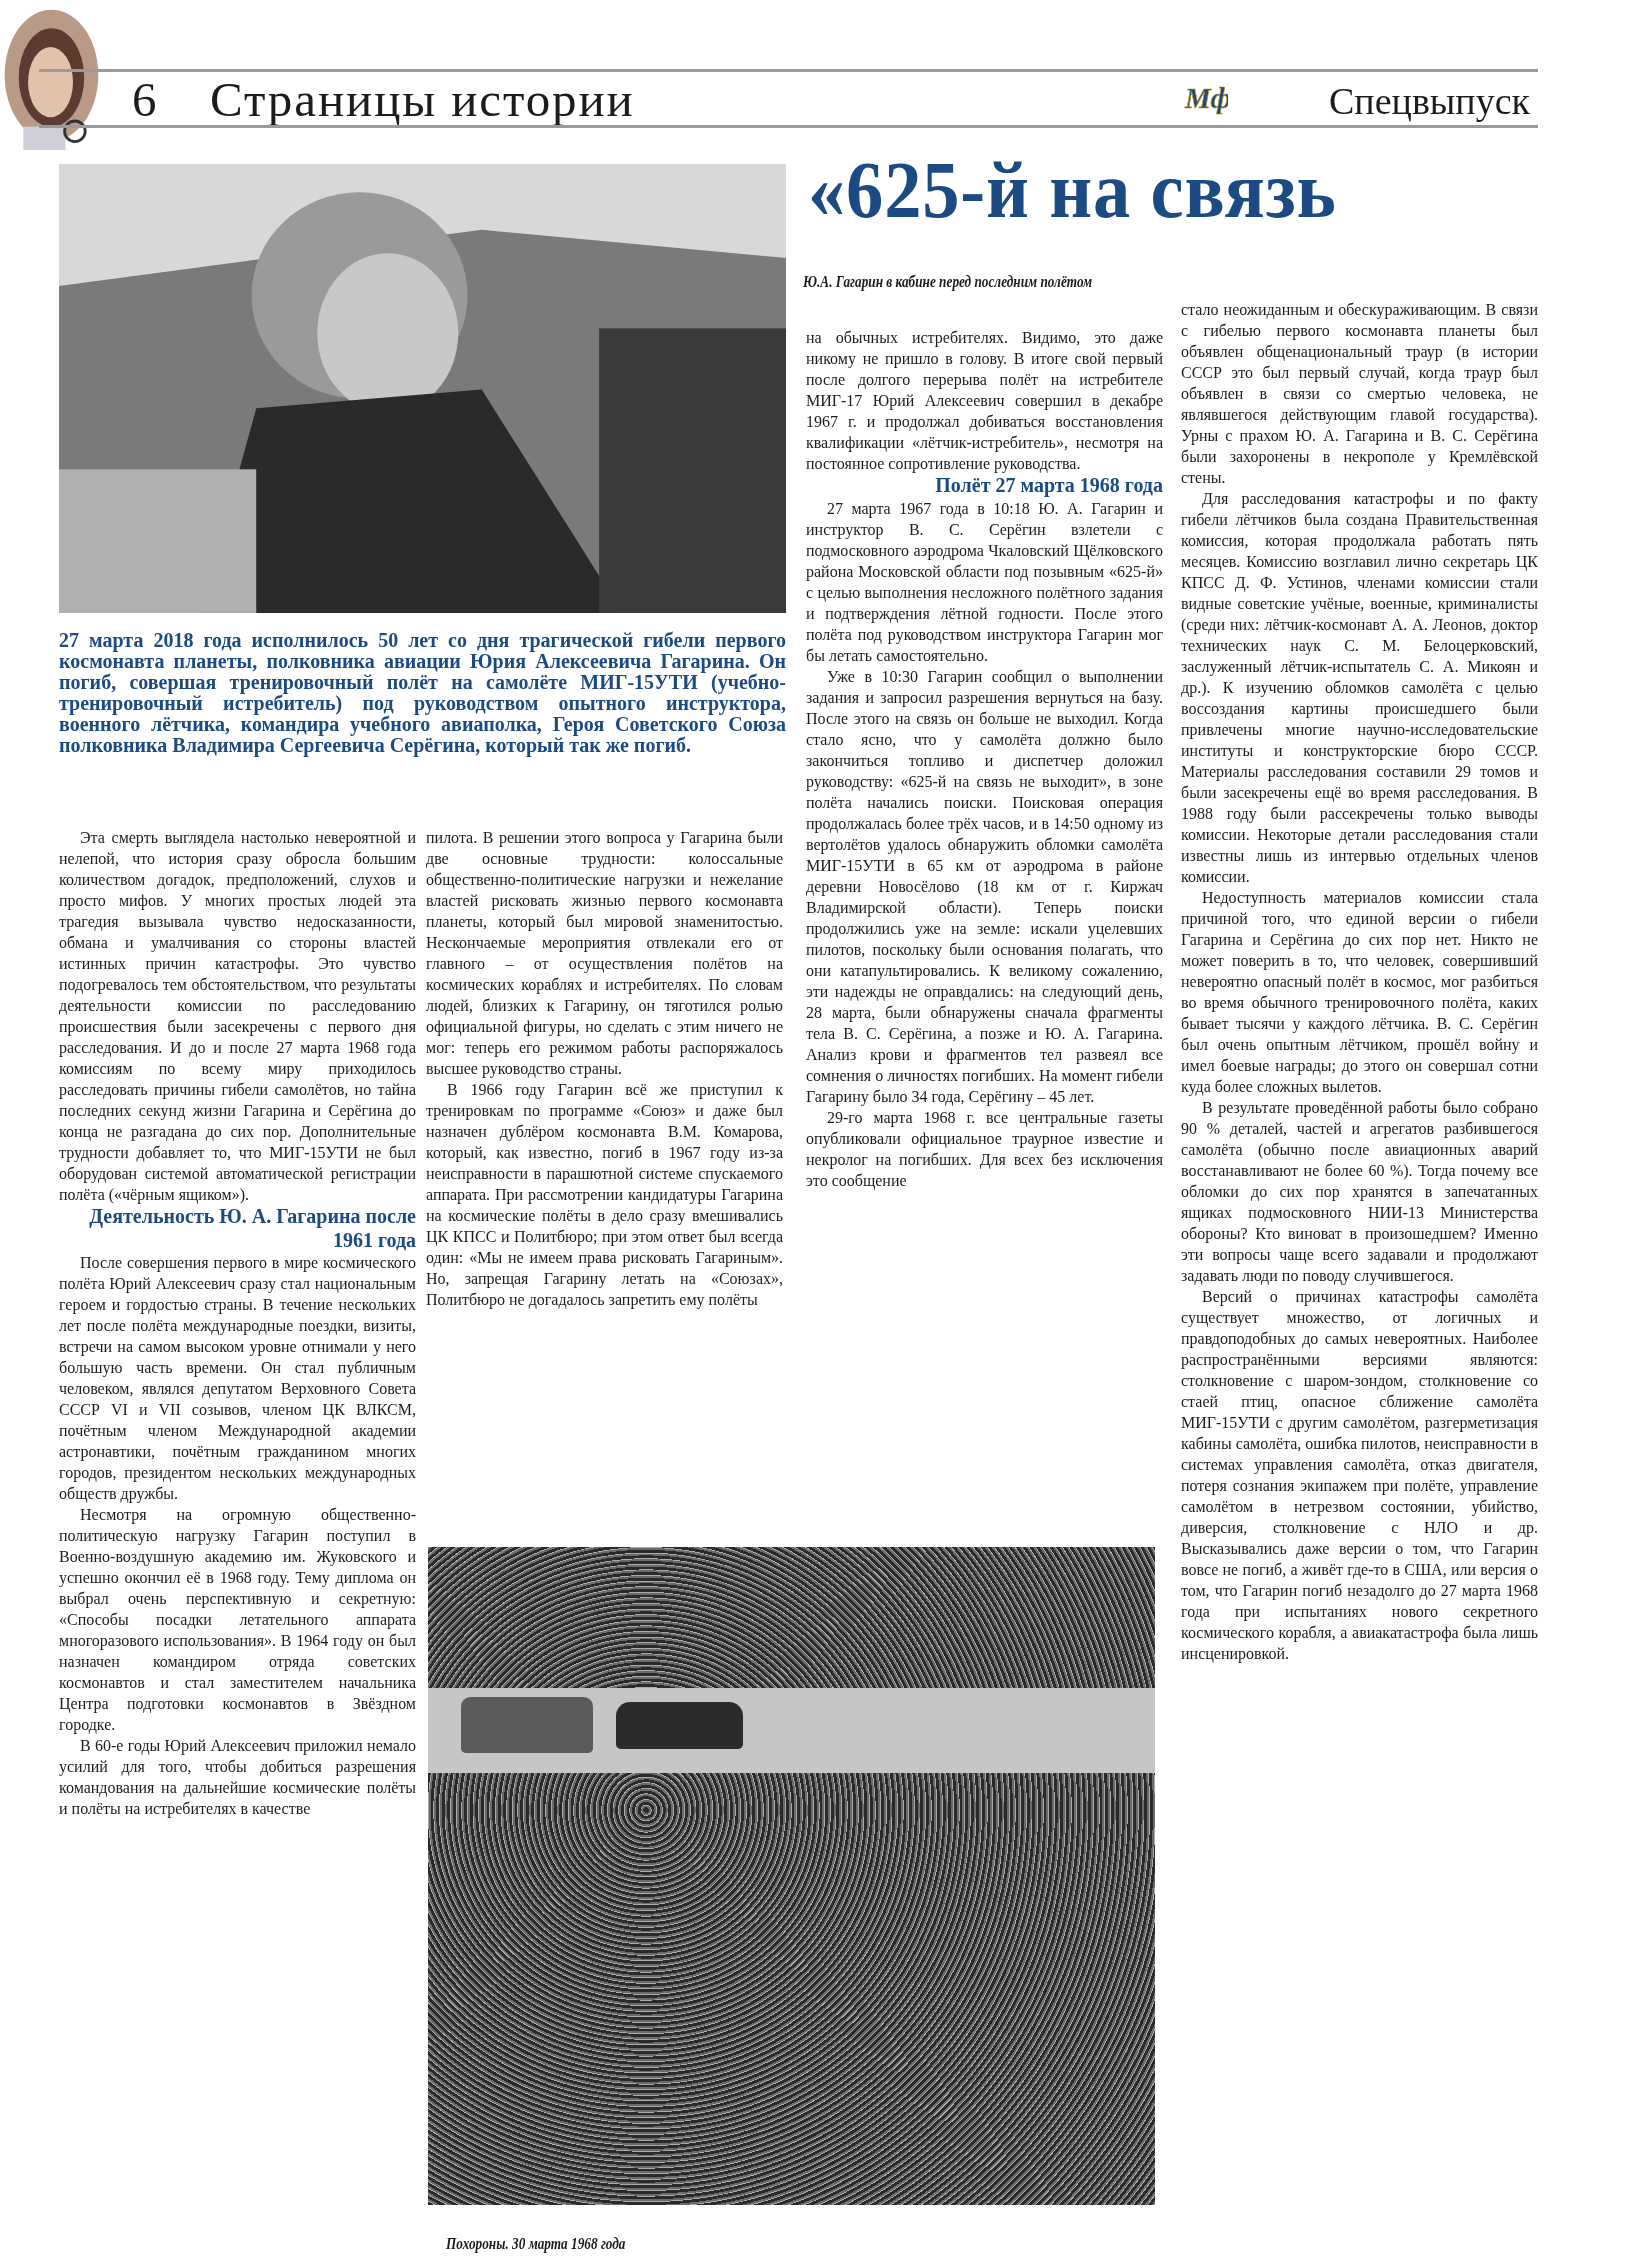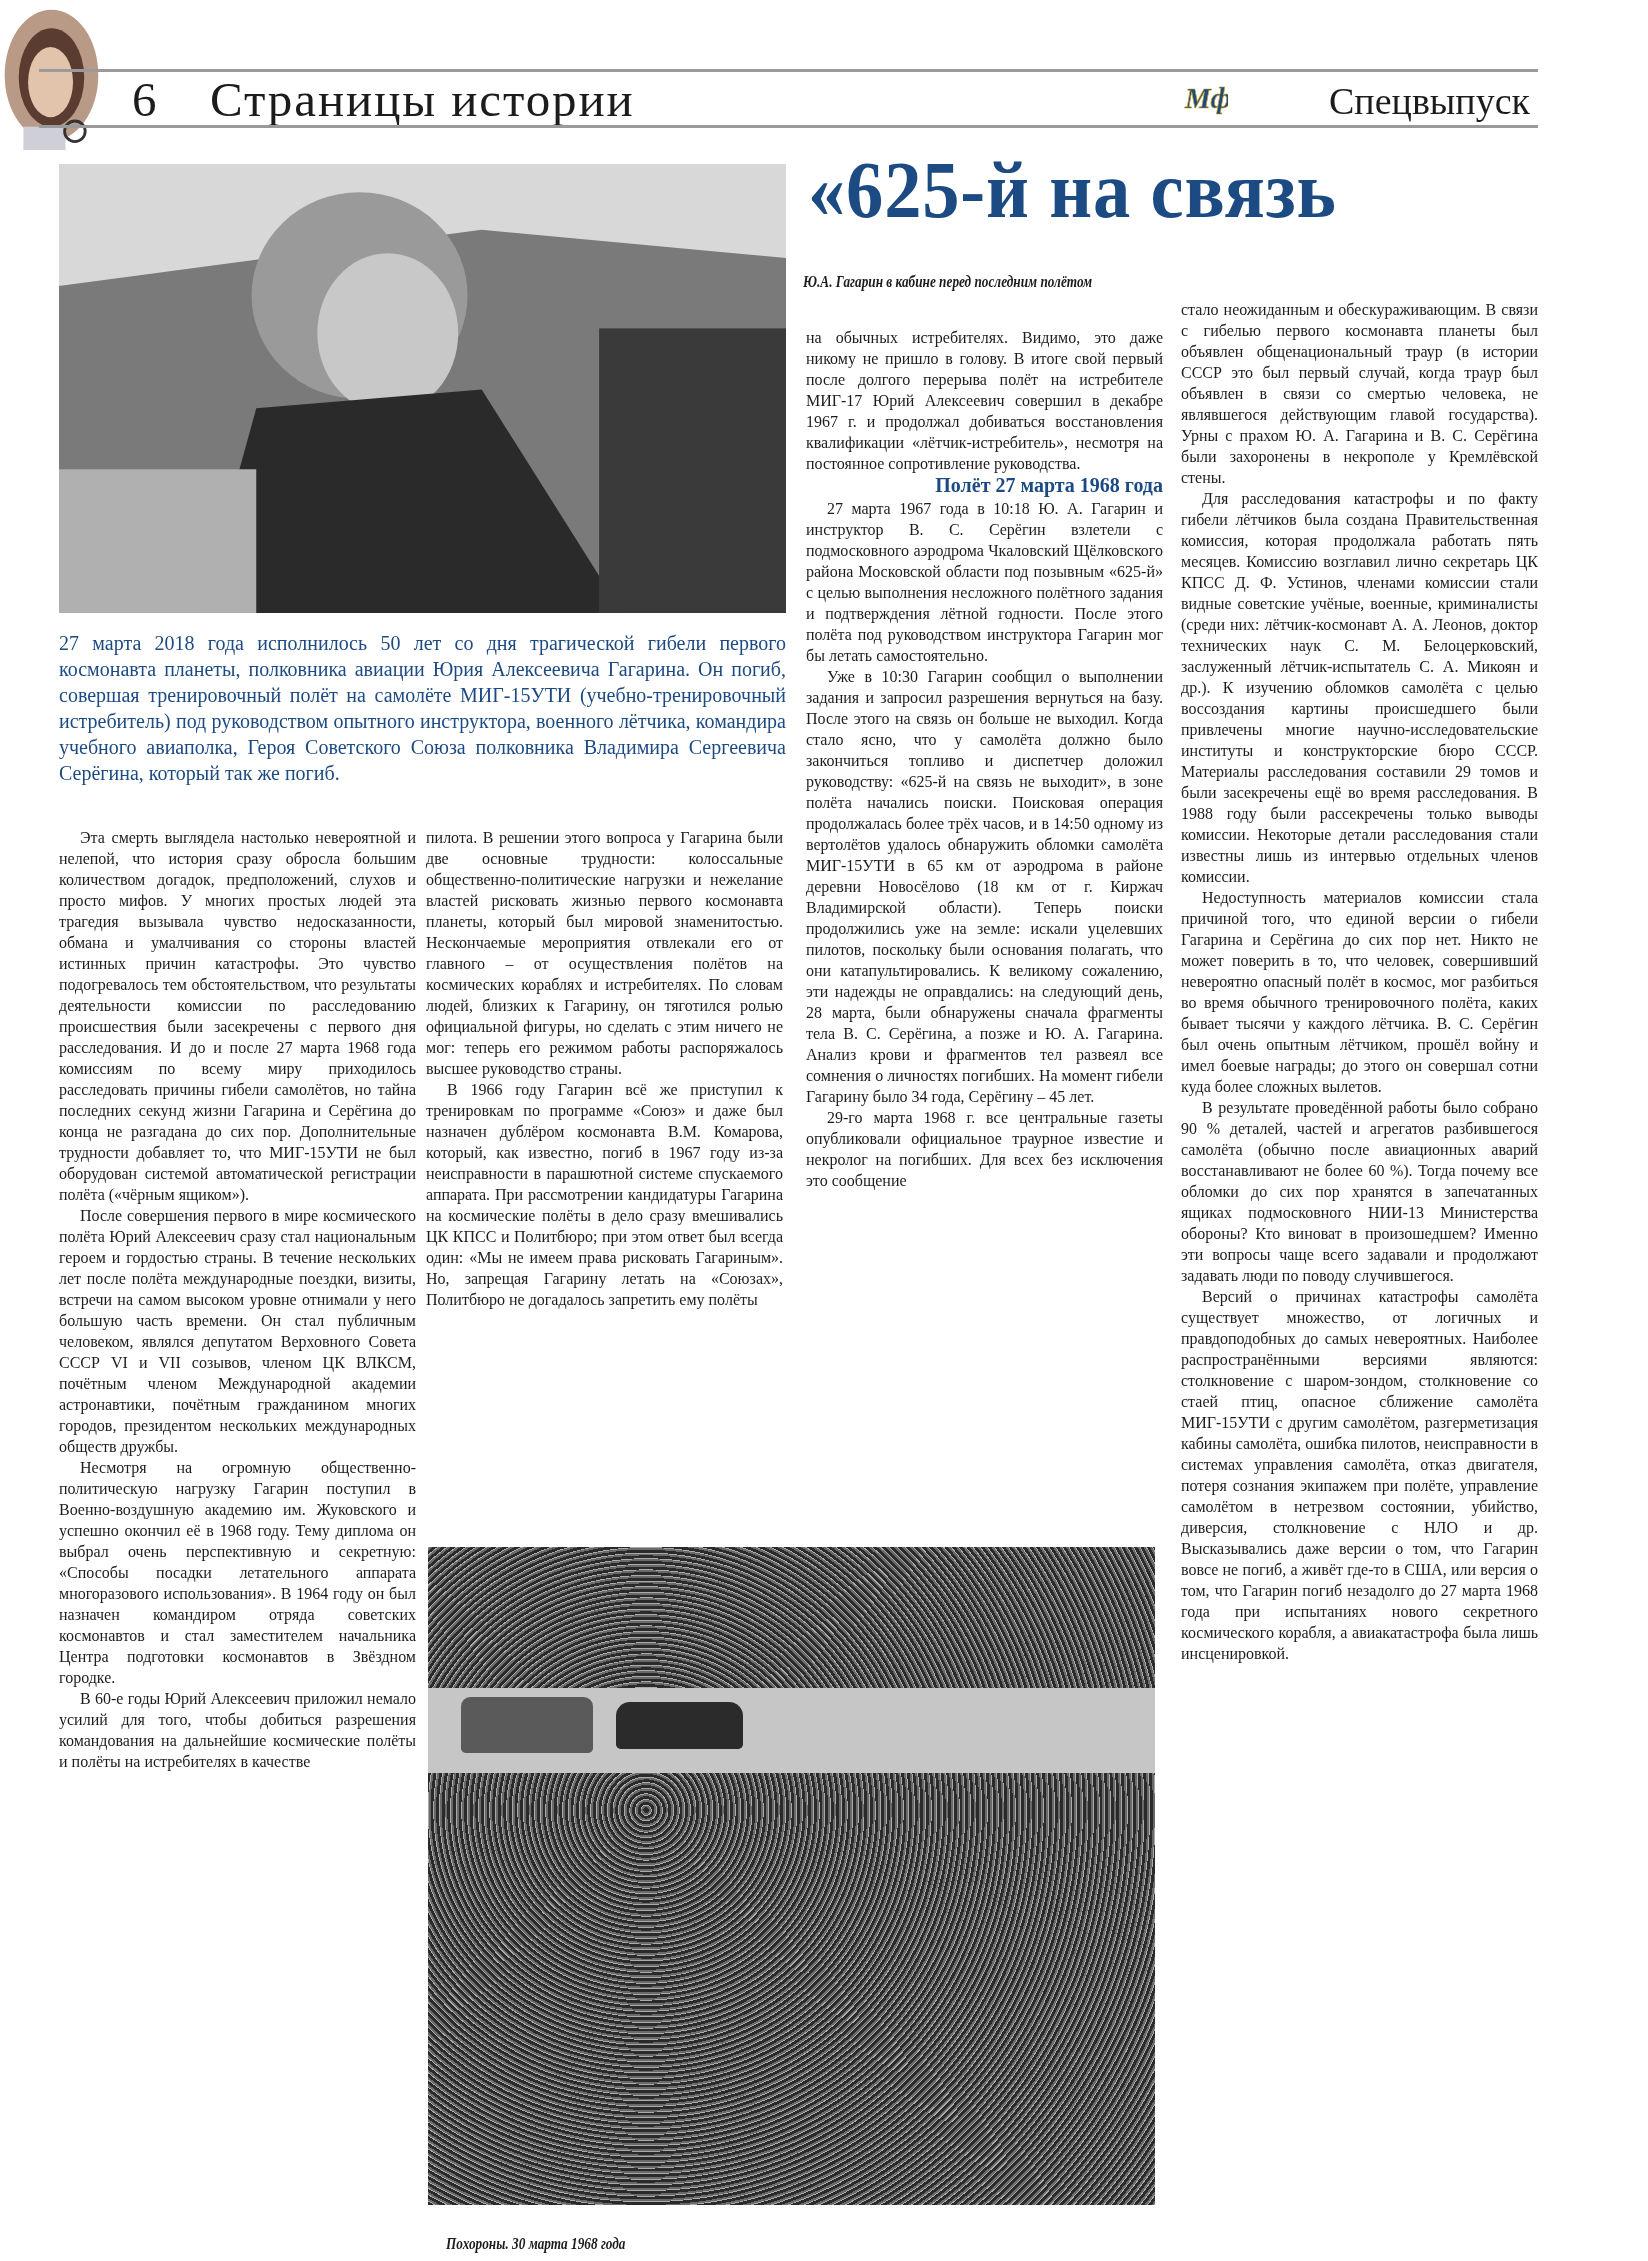--- a/index.html
+++ b/index.html
@@ -20,21 +20,21 @@
   .headline { position: absolute; left: 808px; top: 146px; font-size: 81px; line-height: 89px; font-weight: bold;
               color: #1c4a82; letter-spacing: 0.9px; transform: scaleX(0.92); transform-origin: left top; white-space: nowrap; }
 
   
   .photo-cockpit { position: absolute; left: 59px; top: 164px; width: 727px; height: 449px; overflow: hidden;
                    background: linear-gradient(135deg, #4e4e4e 0%, #8a8a8a 28%, #bdbdbd 48%, #6d6d6d 68%, #2d2d2d 100%); }
   .photo-caption-1 { position: absolute; left: 803px; top: 272px; font-size: 17px; font-style: italic; font-weight: bold;
                      transform: scaleX(0.78); transform-origin: left top; white-space: nowrap; }
 
   
-  .lead { position: absolute; left: 59px; top: 630px; width: 727px; font-size: 20px; line-height: 26px; font-weight: normal;
+  .lead { position: absolute; left: 59px; top: 630px; width: 727px; font-size: 20px; line-height: 21px; font-weight: bold;
           color: #1c4a82; text-align: justify; }
 
   
   .col { position: absolute; font-size: 16px; line-height: 21px; text-align: justify; hyphens: auto; }
   .col p { margin: 0; text-indent: 21px; }
   .col-a { left: 59px; top: 827px; width: 357px; }
   .col-b { left: 426px; top: 827px; width: 357px; }
   .col-c { left: 806px; top: 299px; width: 357px; margin-top: 28px; }
   .col-d { left: 1181px; top: 299px; width: 357px; }
   .subhead { font-weight: bold; color: #1c4a82; text-align: right; font-size: 20px; line-height: 23.5px;
@@ -84,20 +84,21 @@
     <rect x="1150" y="350" width="398" height="606" fill="#3a3a3a"></rect>
     <rect x="0" y="650" width="420" height="306" fill="#b0b0b0"></rect>
   </svg>
 </div>
 <div class="photo-caption-1">Ю.А. Гагарин в кабине перед последним полётом</div>
 
 <div class="lead">27 марта 2018 года исполнилось 50 лет со дня трагической гибели первого космонавта планеты, полковника авиации Юрия Алексеевича Гагарина. Он погиб, совершая тренировочный полёт на самолёте МИГ-15УТИ (учебно-тренировочный истребитель) под руководством опытного инструктора, военного лётчика, командира учебного авиаполка, Героя Советского Союза полковника Владимира Сергеевича Серёгина, который так же погиб.</div>
 
 <div class="col col-a">
   <p>Эта смерть выглядела настолько невероятной и нелепой, что история сразу обросла большим количеством догадок, предположений, слухов и просто мифов. У многих простых людей эта трагедия вызывала чувство недосказанности, обмана и умалчивания со стороны властей истинных причин катастрофы. Это чувство подогревалось тем обстоятельством, что результаты деятельности комиссии по расследованию происшествия были засекречены с первого дня расследования. И до и после 27 марта 1968 года комиссиям по всему миру приходилось расследовать причины гибели самолётов, но тайна последних секунд жизни Гагарина и Серёгина до конца не разгадана до сих пор. Дополнительные трудности добавляет то, что МИГ-15УТИ не был оборудован системой автоматической регистрации полёта («чёрным ящиком»).</p>
+  <p class="subhead">Деятельность Ю. А. Гагарина после 1961 года</p>
   <p>После совершения первого в мире космического полёта Юрий Алексеевич сразу стал национальным героем и гордостью страны. В течение нескольких лет после полёта международные поездки, визиты, встречи на самом высоком уровне отнимали у него большую часть времени. Он стал публичным человеком, являлся депутатом Верховного Совета СССР VI и VII созывов, членом ЦК ВЛКСМ, почётным членом Международной академии астронавтики, почётным гражданином многих городов, президентом нескольких международных обществ дружбы.</p>
   <p>Несмотря на огромную общественно-политическую нагрузку Гагарин поступил в Военно-воздушную академию им. Жуковского и успешно окончил её в 1968 году. Тему диплома он выбрал очень перспективную и секретную: «Способы посадки летательного аппарата многоразового использования». В 1964 году он был назначен командиром отряда советских космонавтов и стал заместителем начальника Центра подготовки космонавтов в Звёздном городке.</p>
   <p>В 60-е годы Юрий Алексеевич приложил немало усилий для того, чтобы добиться разрешения командования на дальнейшие космические полёты и полёты на истребителях в качестве</p>
 </div>
 
 <div class="col col-b">
   <p style="text-indent:0">пилота. В решении этого вопроса у Гагарина были две основные трудности: колоссальные общественно-политические нагрузки и нежелание властей рисковать жизнью первого космонавта планеты, который был мировой знаменитостью. Нескончаемые мероприятия отвлекали его от главного – от осуществления полётов на космических кораблях и истребителях. По словам людей, близких к Гагарину, он тяготился ролью официальной фигуры, но сделать с этим ничего не мог: теперь его режимом работы распоряжалось высшее руководство страны.</p>
   <p>В 1966 году Гагарин всё же приступил к тренировкам по программе «Союз» и даже был назначен дублёром космонавта В.М. Комарова, который, как известно, погиб в 1967 году из-за неисправности в парашютной системе спускаемого аппарата. При рассмотрении кандидатуры Гагарина на космические полёты в дело сразу вмешивались ЦК КПСС и Политбюро; при этом ответ был всегда один: «Мы не имеем права рисковать Гагариным». Но, запрещая Гагарину летать на «Союзах», Политбюро не догадалось запретить ему полёты</p>
 </div>
 

